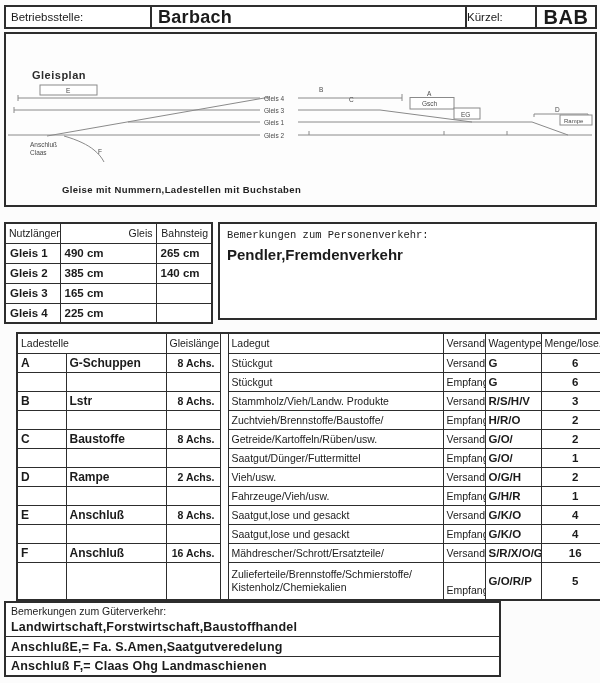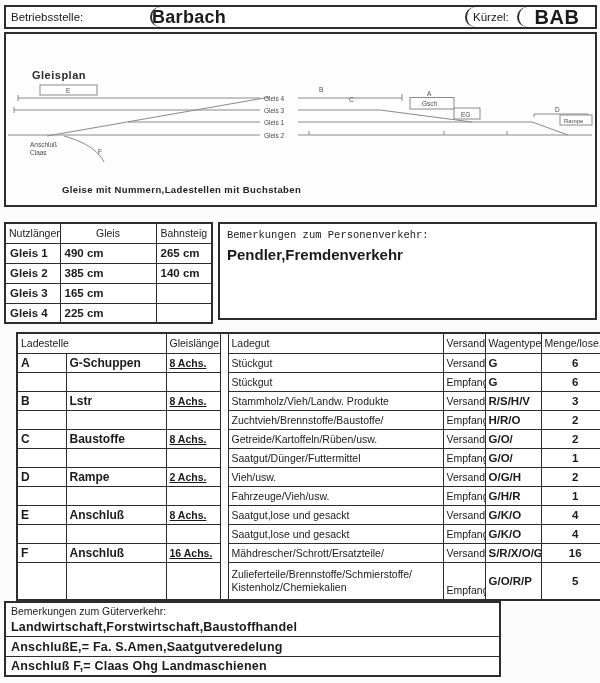--- a/index.html
+++ b/index.html
@@ -3,56 +3,56 @@
 <meta charset="utf-8">
 <style>
   * { margin:0; padding:0; box-sizing:border-box; }
   html,body { width:600px; height:683px; background:#fcfcfc; color:#1b1b1b;
               font-family:"Liberation Sans", sans-serif; position:relative; overflow:hidden; }
 
   .abs { position:absolute; }
 
   
   .hdr { left:4px; top:5px; width:593px; height:24px; display:flex; border:2px solid #2d2d2d; background:#fff; }
-  .hdr > div { display:flex; align-items:center; overflow:hidden;border-radius:10px; }
+  .hdr > div { display:flex; align-items:center; overflow:hidden; }
   .hdr .c2, .hdr .c3, .hdr .c4 { border-left:2px solid #2d2d2d; }
   .hdr .c1 { width:144px; font-size:11.5px; padding-left:5px; }
-  .hdr .c2 { width:315px; font-size:18px; font-weight:bold; letter-spacing:.3px; }
-  .hdr .c3 { width:52px;  font-size:11.5px; padding-left:6px; }
+  .hdr .c2 { width:315px; font-size:18px; font-weight:bold; padding-left:6px; letter-spacing:.3px; }
+  .hdr .c3 { width:70px;  font-size:11.5px; }
   .hdr .c4 { flex:1; font-size:20px; font-weight:bold; justify-content:center; letter-spacing:.5px; }
 
   
   .plan { left:4px; top:32px; width:593px; height:175px; border:2px solid #2d2d2d; background:#fdfdfd; }
   .plan svg { display:block; }
   .plan text { fill:#4a4a4a; font-family:"Liberation Sans", sans-serif; }
   .plan .t-title { fill:#2b2b2b; font-size:11px; font-weight:bold; letter-spacing:.5px; }
   .plan .t-small { font-size:6.5px; }
   .plan .t-cap  { fill:#222; font-size:9.5px; font-weight:bold; letter-spacing:.4px; }
   .plan .rail   { stroke:#8a8a8a; stroke-width:1; fill:none; }
   .plan .bld    { stroke:#8a8a8a; stroke-width:1; fill:#fff; }
 
   
   table { border-collapse:collapse; table-layout:fixed; background:#fff; }
   table.bordered { border:2px solid #2d2d2d; }
   table.bordered td, table.bordered th { border:1.5px solid #2d2d2d; overflow:hidden; white-space:nowrap; }
 
   .nutz { left:4px; top:222px; width:207px; }
-  .nutz th { font-size:10.5px; font-weight:normal; text-align:center; padding:2px 3px; height:20px; }
+  .nutz th { font-size:10.5px; font-weight:normal; text-align:right; padding:2px 3px; height:20px; }
   .nutz td { font-size:11.5px; font-weight:bold; padding:2px 4px; height:20px; }
 
   .pers { left:218px; top:222px; width:379px; height:98px; border:2px solid #2d2d2d; background:#fff; padding:5px 7px; }
   .pers .lbl { font-size:10.5px;font-family:Liberation Mono, monospace; }
   .pers .val { font-size:15px; font-weight:bold; margin-top:5px; }
 
   .lade { left:16px; top:332px; width:593px; }
   .lade th { font-size:10.5px; font-weight:normal; text-align:left; padding:1px 3px; height:20px; }
   .lade td { padding:1px 3px; height:19px; vertical-align:middle; }
   .lade td.letter { font-size:12px; font-weight:bold; }
   .lade td.name   { font-size:12px; font-weight:bold; }
-  .lade td.len    { font-size:10.5px; font-weight:bold; text-align:left; padding-right:5px;text-decoration:underline; }
+  .lade td.len    { font-size:10.5px; font-weight:bold; text-align:right; padding-right:5px; }
   .lade td.gut    { font-size:10.5px; }
   .lade td.vers   { font-size:10.5px; }
   .lade td.wag    { font-size:11.5px; font-weight:bold; }
   .lade td.mng    { font-size:11.5px; font-weight:bold; text-align:center; }
   .lade .gap      { border-top:0 !important; border-bottom:0 !important; }
   .lade tr.tall   { height:38px; }
   .lade tr.tall td.gut { white-space:normal; line-height:1.25; }
   .lade tr.tall td.vers { vertical-align:bottom; padding-bottom:3px; }
 
   .guet { left:4px; top:601px; width:497px; height:76px; border:2px solid #2d2d2d; background:#fff;

